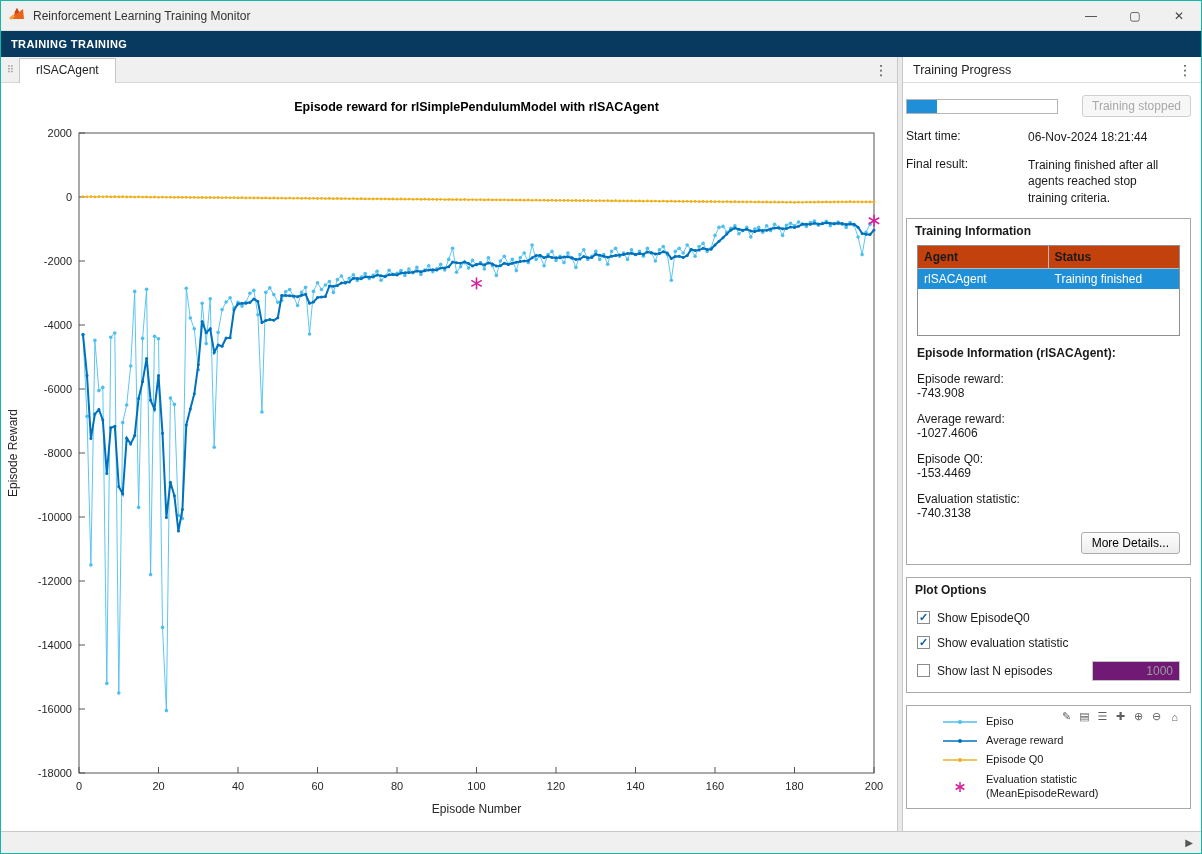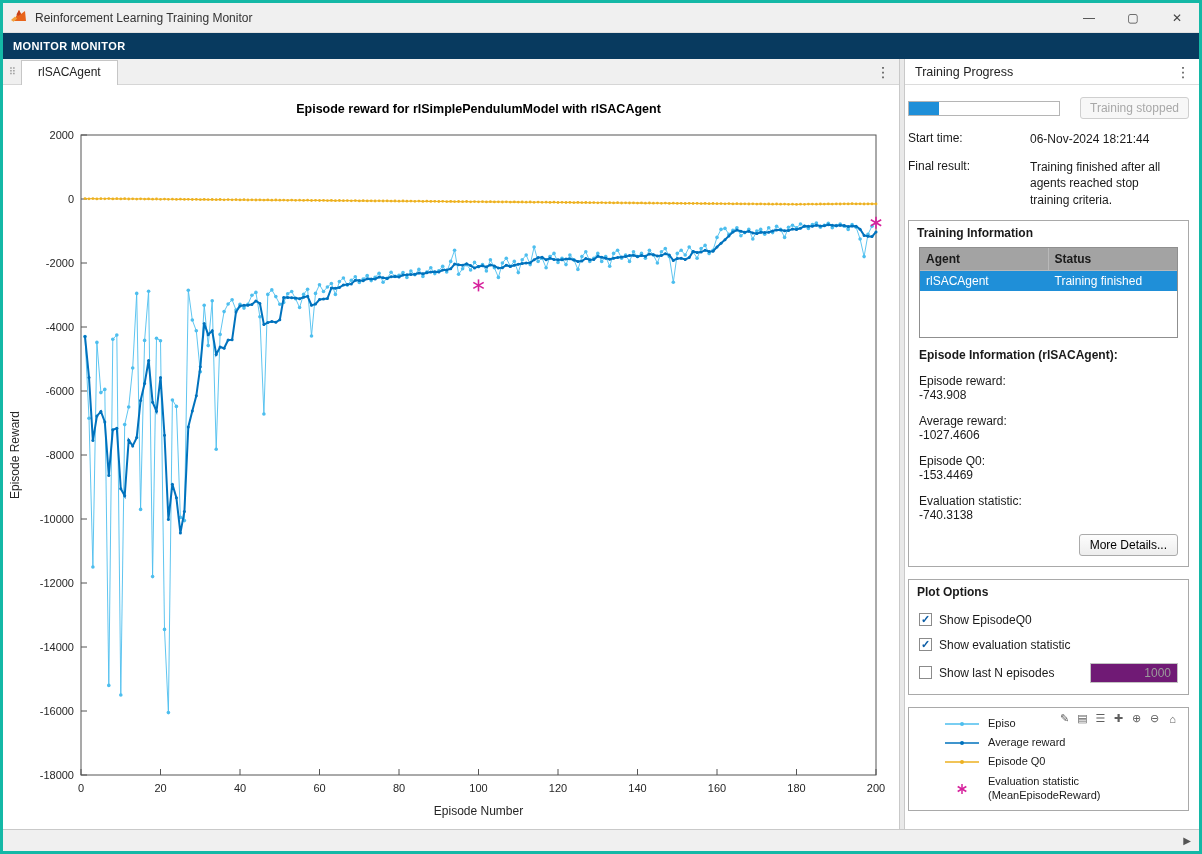--- a/index.html
+++ b/index.html
@@ -1,18 +1,18 @@
 <!DOCTYPE html>
 <html style="--accent: #1F8FD8; --toolstrip: #083A5F;"><head>
 <meta charset="utf-8">
 <style>
   * { box-sizing: border-box; margin: 0; padding: 0; }
   html,body { width:1202px; height:854px; overflow:hidden; }
   body { font-family:"Liberation Sans", sans-serif; font-size:12px; color:#1a1a1a; background:#fff; }
-  .window { width:1202px; height:854px; border:3px solid #14b8a6; display:flex; flex-direction:column; background:#fff; }
+  .window { width:1202px; height:854px; border:1px solid #14b8a6; display:flex; flex-direction:column; background:#fff; }
 
   
   .titlebar { height:30px; flex:none; background:#f0f0f0; display:flex; align-items:center; padding-left:8px; border-bottom:1px solid #e0e0e0; }
   .titlebar .title { margin-left:7px; font-size:12px; color:#333; }
   .win-controls { margin-left:auto; display:flex; height:100%; }
   .win-btn { width:44px; display:flex; align-items:center; justify-content:center; font-size:12px; color:#444; cursor:default; }
 
   
   .toolstrip { height:26px; flex:none; background:var(--toolstrip,#083A5F); display:flex; align-items:center; padding-left:10px; }
   .toolstrip-tab { color:#fff; font-size:11px; font-weight:bold; letter-spacing:.4px; }
@@ -42,21 +42,21 @@
 
   .kv { margin:12px 0; display:flex; }
   .kv-label { width:122px; flex:none; }
   .kv-value { white-space:pre-line; line-height:1.35; }
 
   .gbox { border:1px solid #a9a9a9; margin-top:12px; background:#fff; }
   .gbox-title { font-weight:bold; padding:5px 8px 3px; }
 
   .ti-table { margin:4px 10px 10px; border:1px solid #8f8f8f; }
   .ti-row { display:grid; grid-template-columns:1fr 1fr; }
-  .ti-head span { font-weight:bold; background:#a3a3a3; border-bottom:1px solid #b9b9b9; padding:4px 6px; }
+  .ti-head span { font-weight:bold; background:#c2410c; border-bottom:1px solid #b9b9b9; padding:4px 6px; }
   .ti-head span:first-child { border-right:1px solid #b9b9b9; }
   .ti-data { background:var(--accent,#1F8FD8); color:#fff; }
   .ti-data span { padding:3px 6px; }
   .ti-empty { height:46px; background:#fff; }
 
   .ep-title { font-weight:bold; margin:10px 10px 2px; }
   .stat { display:flex; margin:12px 10px;flex-direction:column; }
   .stat-label { width:128px; flex:none; }
   .more-btn { display:block; margin:4px 10px 10px auto; padding:3px 10px; border:1px solid #ababab; border-radius:3px; background:linear-gradient(#fdfdfd,#ededed); font-size:12px; }
 
@@ -89,21 +89,21 @@
     </span>
     <span class="title">Reinforcement Learning Training Monitor</span>
     <div class="win-controls">
       <span class="win-btn">—</span>
       <span class="win-btn">▢</span>
       <span class="win-btn">✕</span>
     </div>
   </div>
 
   <div class="toolstrip">
-    <span class="toolstrip-tab">MONITOR MONITOR</span>
+    <span class="toolstrip-tab">TRAINING TRAINING</span>
   </div>
 
   <div class="content">
 
     <div class="chart-panel">
       <div class="tabstrip">
         <span class="drag-handle">⠿</span>
         <div class="doc-tab">
           <span>rlSACAgent</span>
         </div>

